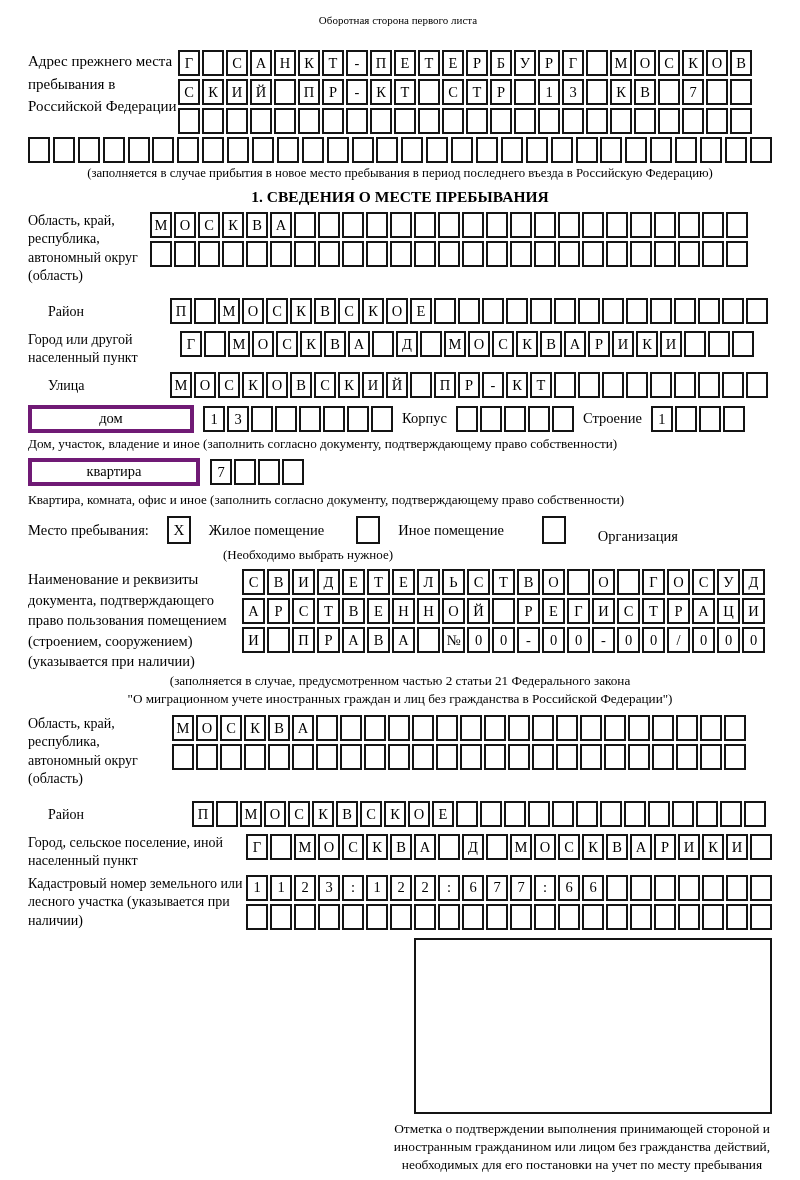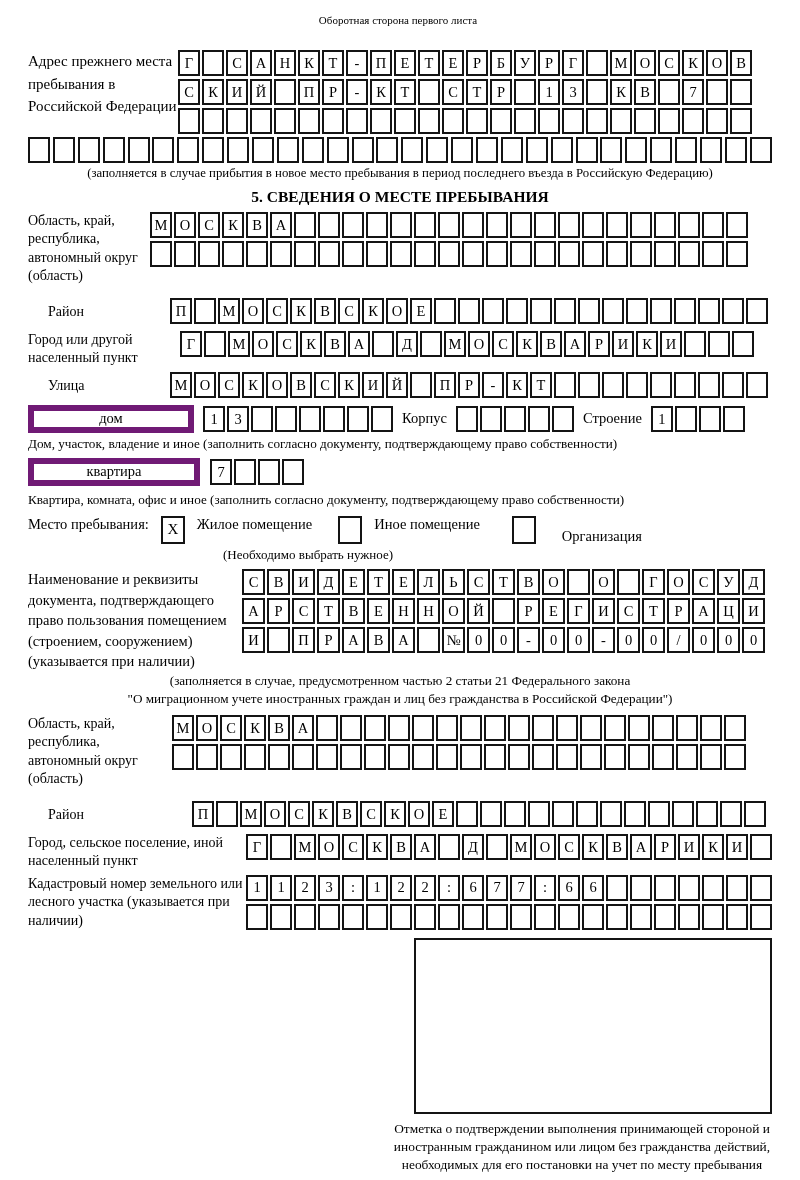--- a/index.html
+++ b/index.html
@@ -45,30 +45,30 @@
   .r-plain .lbl { width:122px; padding-top:5px;margin-left:20px; }
   .r-city1  { margin-bottom:4px; min-height:33px; }
   .r-city1 .lbl { width:152px; }
   .r-city2  { margin-bottom:4px; min-height:35px; }
   .r-city2 .lbl { width:218px; }
   .r-region2 .lbl { width:144px; }
   .r-kad .lbl { width:218px; }
 
   
   .wbox {
-    box-sizing:border-box; border:6px solid #701a75; height:28px;
+    box-sizing:border-box; border:4px solid #701a75; height:28px;
     display:flex; align-items:center; justify-content:center;
     font-size:14.5px; background:#fff;
   }
   .house-row { display:flex; align-items:center; gap:9px; margin-top:2px; }
   .house-row .inl { font-size:14.5px; }
   .apt-row { display:flex; align-items:center; gap:10px; margin-top:6px; }
 
   
-  .res-row { display:flex; align-items:flex-start; gap:12px; margin-top:8px; font-size:14.5px; }
+  .res-row { display:flex; align-items:center; gap:18px; margin-top:8px; font-size:14.5px; }
   .cbx {
     box-sizing:border-box; width:24px; height:28px; border:2px solid #141414;
     display:flex; align-items:center; justify-content:center; font-size:15px;
   }
   .res-note { text-align:center; font-size:13px; width:560px; margin-top:2px; }
 
   
   .doc-block { display:flex; margin-top:6px; }
   .doc-block .lbl { width:214px; font-size:14.5px; line-height:1.42; }
 
@@ -204,21 +204,21 @@
         <span class="cb"></span>
         <span class="cb"></span>
         <span class="cb"></span>
         <span class="cb"></span>
         <span class="cb"></span>
         <span class="cb"></span>
       </div>
   </div>
   <div class="note">(заполняется в случае прибытия в новое место пребывания в период последнего въезда в Российскую Федерацию)</div>
 
-  <div class="sec-title">5. СВЕДЕНИЯ О МЕСТЕ ПРЕБЫВАНИЯ</div>
+  <div class="sec-title">1. СВЕДЕНИЯ О МЕСТЕ ПРЕБЫВАНИЯ</div>
 
   <div class="frow r-region">
     <div class="lbl">Область, край, республика, автономный округ (область)</div>
     <div class="cellcol">
       <div class="cells">
           <span class="cb">М</span>
           <span class="cb">О</span>
           <span class="cb">С</span>
           <span class="cb">К</span>
           <span class="cb">В</span>

